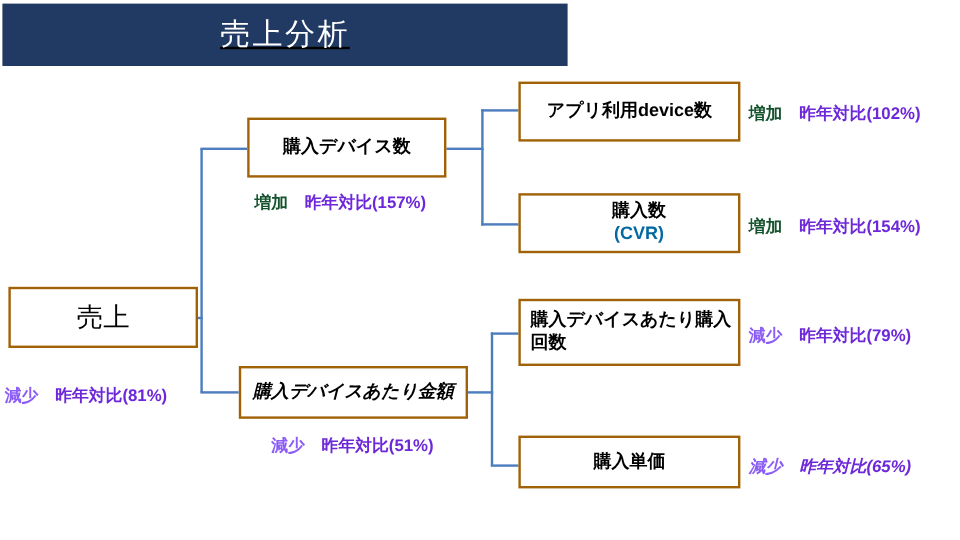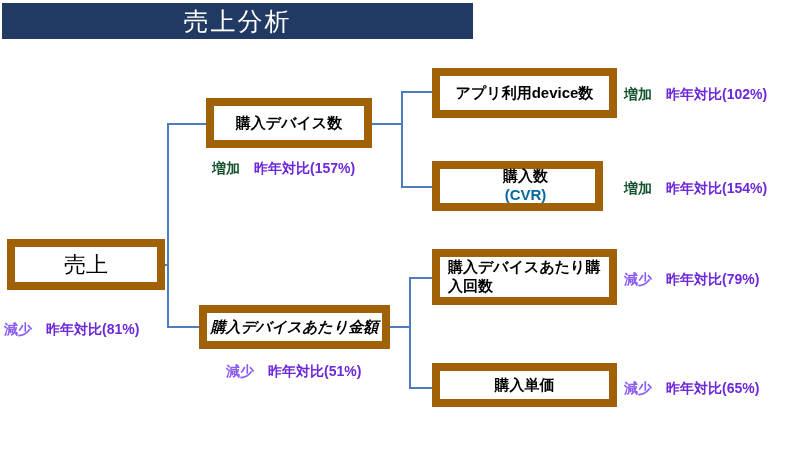--- a/index.html
+++ b/index.html
@@ -7,38 +7,38 @@
     width:800px;height:450px;
     background:#ffffff;
     font-family:"Liberation Sans","DejaVu Sans",sans-serif;
     overflow:hidden;
     position:relative;
   }
   #canvas{position:absolute;left:0;top:0;width:800px;height:450px;}
 
   
   .title-bar{
-    position:absolute;left:2px;top:3px;width:471px;height:36px;
+    position:absolute;left:2px;top:3px;width:471px;height:52px;
     background:#213A63;
-    display:flex;align-items:center;justify-content:center;
+    display:flex;align-items:center;justify-content:center;text-decoration:underline;
   }
   .title-bar .title-text{
     color:#ffffff;
     font-size:25px;
     letter-spacing:2px;
     font-weight:400;
     line-height:1;
   }
 
   
   .node-box{
     position:absolute;
     box-sizing:border-box;
     background:#ffffff;
-    border:8px solid #a16207;
+    border:2px solid #a16207;
     display:flex;
     align-items:center;
     justify-content:center;
     color:#000000;
     z-index:4;
   }
   .node-box .node-label{
     font-size:15px;
     font-weight:bold;
     line-height:1.25;
@@ -120,37 +120,37 @@
     <span class="trend down">減少</span><span class="yoy">昨年対比(51%)</span>
   </div>
 
   <div class="node-box" style="left:432px;top:68px;width:185px;height:50px;">
     <span class="node-label">アプリ利用device数</span>
   </div>
   <div class="status" style="left:624px;top:87px;">
     <span class="trend up">増加</span><span class="yoy">昨年対比(102%)</span>
   </div>
 
-  <div class="node-box" style="left:432px;top:161px;width:171px;height:50px;padding-left:16px;">
+  <div class="node-box" style="left:432px;top:161px;width:185px;height:50px;padding-left:16px;">
     <span class="node-label">
       <span>購入数</span>
       <span class="sub-cvr">(CVR)</span>
     </span>
   </div>
   <div class="status" style="left:624px;top:181px;">
     <span class="trend up">増加</span><span class="yoy">昨年対比(154%)</span>
   </div>
 
   <div class="node-box align-left" style="left:432px;top:249px;width:185px;height:56px;">
     <span class="node-label">購入デバイスあたり購入回数</span>
   </div>
   <div class="status" style="left:624px;top:272px;">
     <span class="trend down">減少</span><span class="yoy">昨年対比(79%)</span>
   </div>
 
   <div class="node-box" style="left:432px;top:363px;width:185px;height:44px;">
     <span class="node-label">購入単価</span>
   </div>
-  <div class="status" style="left:624px;top:381px;">
+  <div class="status" style="left:624px;top:381px;font-style:italic;">
     <span class="trend down">減少</span><span class="yoy">昨年対比(65%)</span>
   </div>
 
 </div>
 
 </body></html>

